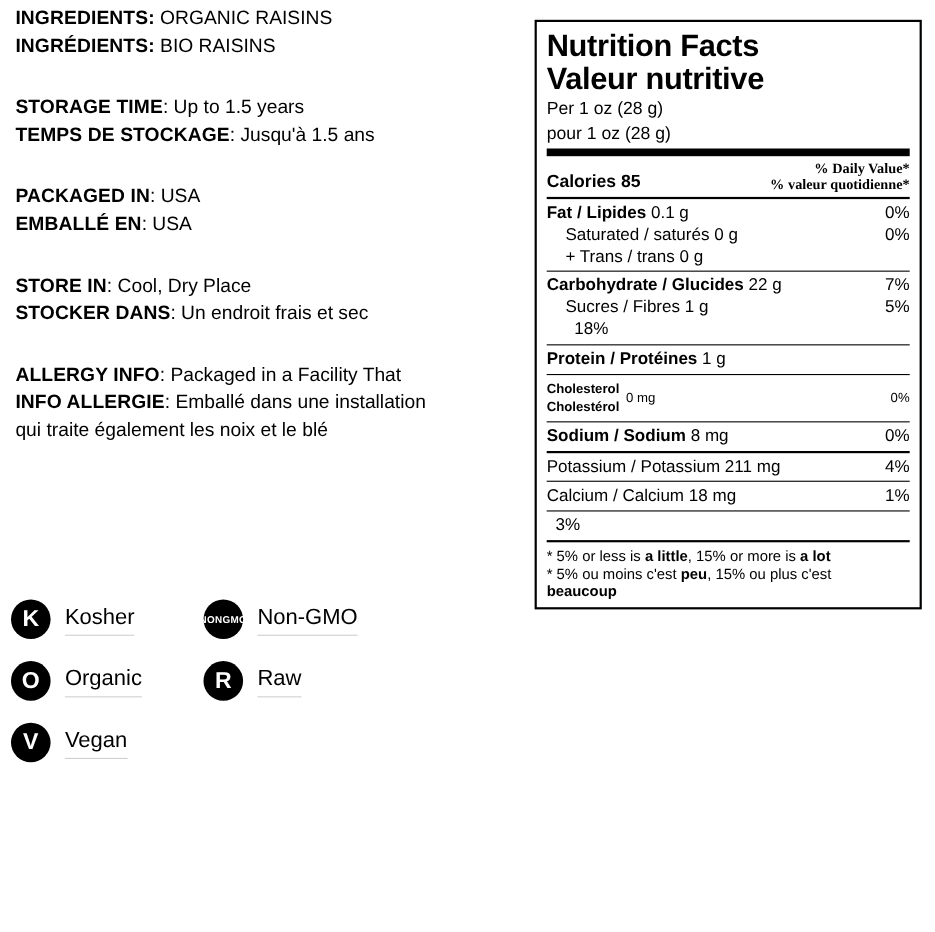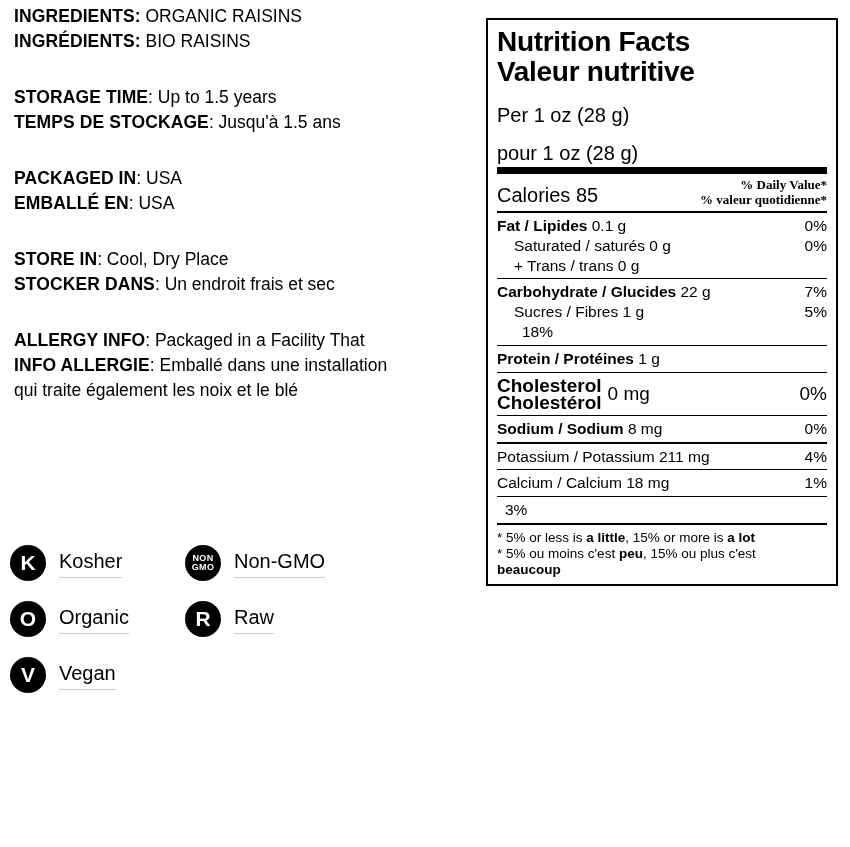--- a/index.html
+++ b/index.html
@@ -61,21 +61,20 @@
     background: #000000;
     color: #ffffff;
     display: flex;
     align-items: center;
     justify-content: center;
     flex: none;
     font-weight: bold;
   }
   .badge-circle.letter { font-size: 21px; }
   .badge-circle.two-line {
-    flex-direction: column;
     line-height: 9px;
     font-size: 9px;
     letter-spacing: 0.3px;
   }
   .badge-label {
     font-size: 20px;
     margin-left: 13px;
     padding-bottom: 3px;
     border-bottom: 1.5px solid #cfcfcf;
     line-height: 26px;
@@ -93,23 +92,23 @@
     font-size: 14.5px;
     line-height: 1.15;
   }
   .nf-title {
     font-size: 28px;
     font-weight: bold;
     line-height: 30px;
     letter-spacing: -0.3px;
   }
   .nf-serving {
-    font-size: 20px;
+    font-size: 16px;
     line-height: 19px;
-    margin-top: 19px;
+    margin-top: 3px;
   }
   .rule-thin { border-bottom: 1px solid #000; margin: 3px 0; }
   .rule-med { border-bottom: 2px solid #000; margin: 3px 0; }
   .rule-thick { border-bottom: 7px solid #000; margin: 4px 0 3px 0; }
 
   .nf-row {
     display: flex;
     justify-content: space-between;
     align-items: baseline;
     padding: 1px 0;
@@ -120,36 +119,36 @@
   .nf-row .dv { flex: none; padding-left: 8px; }
   .indent { padding-left: 17px; }
   .b { font-weight: bold; }
 
   .cal-row {
     display: flex;
     justify-content: space-between;
     align-items: flex-end;
     padding-bottom: 1px;
   }
-  .cal-label { font-size: 20px; font-weight: normal; }
+  .cal-label { font-size: 16px; font-weight: bold; }
   .dv-head {
     text-align: right;
     font-size: 13px;
     font-weight: bold;
     line-height: 15px;
     font-family: Liberation Serif, serif;
   }
   .dv-head .fr { font-weight: bold; }
 
   .chol-row {
     display: flex;
     justify-content: flex-end;
     align-items: center;
     padding: 1px 0;
-    font-size: 19px;
+    font-size: 12px;
   }
   .chol-names { font-weight: bold; line-height: 17px; }
   .chol-mid { flex: 1 1 auto; padding-left: 6px; }
 
   .nf-foot {
     font-size: 13.5px;
     line-height: 16px;
     padding-top: 2px;
   }
 </style>

